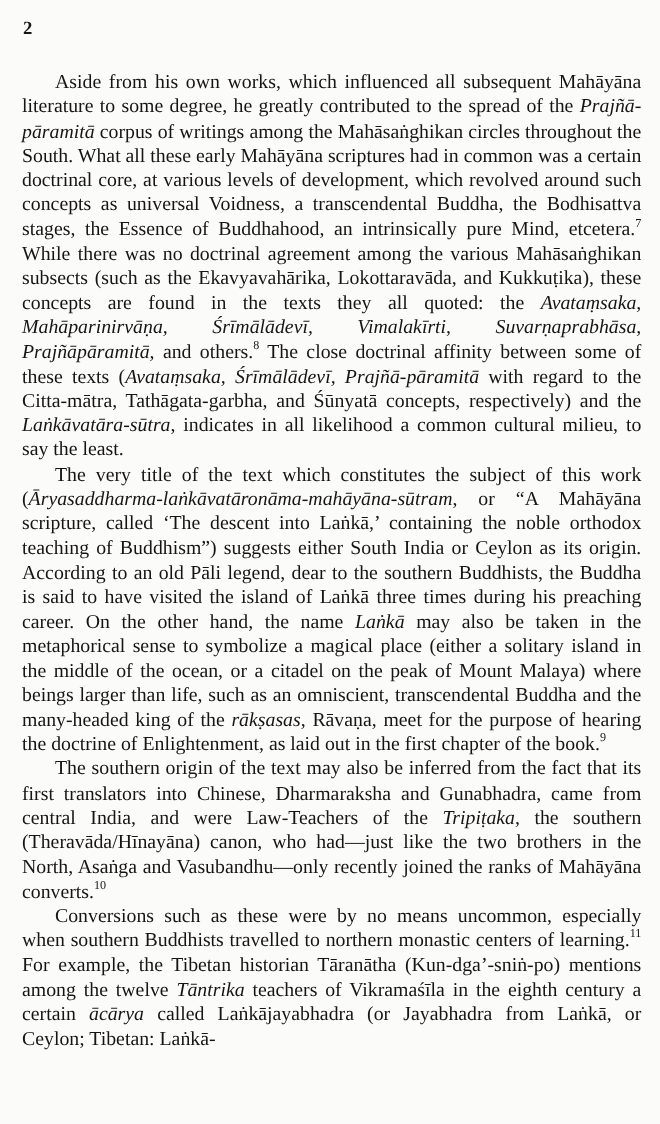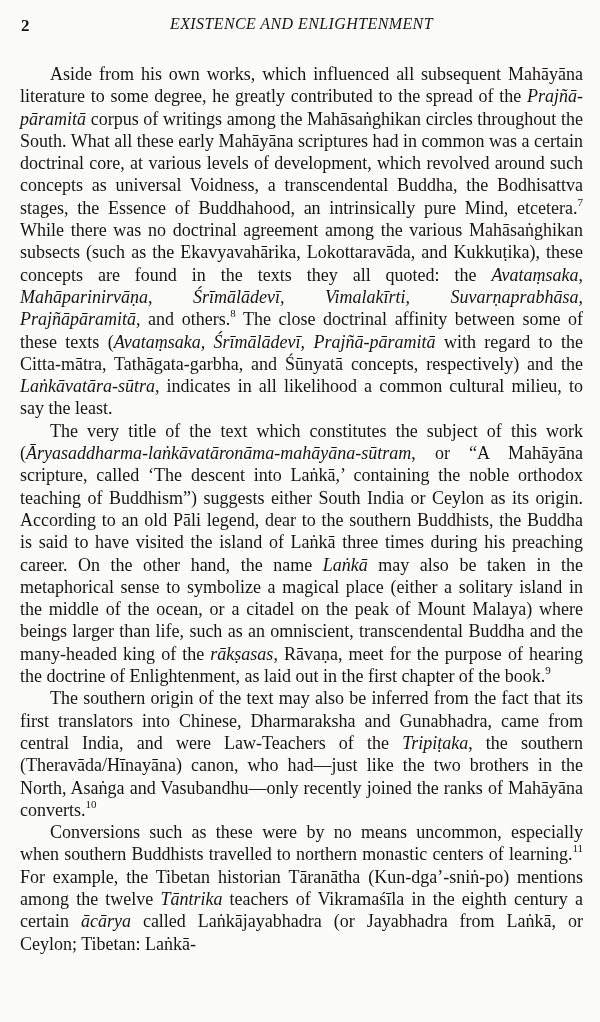--- a/index.html
+++ b/index.html
@@ -50,21 +50,20 @@
     top: -1px;
     vertical-align: super;
   }
 </style>
 </head>
 <body>
 
 <div class="page">
   <header class="page-header">
     <span class="page-number">2</span>
-    <span class="running-title">EXISTENCE AND ENLIGHTENMENT</span>
   </header>
 
   <main class="page-body">
       <p class="para"><span>Aside from his own works, which influenced all subsequent Mahāyāna literature to some degree, he greatly contributed to the spread of the </span><span class="it">Prajñā-pāramitā</span><span> corpus of writings among the Mahāsaṅghikan circles throughout the South.  What all these early Mahāyāna scriptures had in common was a certain doctrinal core, at various levels of development, which revolved around such concepts as universal Voidness, a transcendental Buddha, the Bodhisattva stages, the Essence of Buddhahood, an intrinsically pure Mind, etcetera.</span><sup class="fn">7</sup><span>  While there was no doctrinal agreement among the various Mahāsaṅghikan subsects (such as the Ekavyavahārika, Lokottaravāda, and Kukkuṭika), these concepts are found in the texts they all quoted: the </span><span class="it">Avataṃsaka, Mahāparinirvāṇa, Śrīmālādevī, Vimalakīrti, Suvarṇaprabhāsa, Prajñāpāramitā,</span><span> and others.</span><sup class="fn">8</sup><span>  The close doctrinal affinity between some of these texts (</span><span class="it">Avataṃsaka, Śrīmālādevī, Prajñā-pāramitā</span><span> with regard to the Citta-mātra, Tathāgata-garbha, and Śūnyatā concepts, respectively) and the </span><span class="it">Laṅkāvatāra-sūtra</span><span>, indicates in all likelihood a common cultural milieu, to say the least.</span></p>
       <p class="para"><span>The very title of the text which constitutes the subject of this work (</span><span class="it">Āryasaddharma-laṅkāvatāronāma-mahāyāna-sūtram</span><span>, or “A Mahāyāna scripture, called ‘The descent into Laṅkā,’ containing the noble orthodox teaching of Buddhism”) suggests either South India or Ceylon as its origin.  According to an old Pāli legend, dear to the southern Buddhists, the Buddha is said to have visited the island of Laṅkā three times during his preaching career.  On the other hand, the name </span><span class="it">Laṅkā</span><span> may also be taken in the metaphorical sense to symbolize a magical place (either a solitary island in the middle of the ocean, or a citadel on the peak of Mount Malaya) where beings larger than life, such as an omniscient, transcendental Buddha and the many-headed king of the </span><span class="it">rākṣasas</span><span>, Rāvaṇa, meet for the purpose of hearing the doctrine of Enlightenment, as laid out in the first chapter of the book.</span><sup class="fn">9</sup></p>
       <p class="para"><span>The southern origin of the text may also be inferred from the fact that its first translators into Chinese, Dharmaraksha and Gunabhadra, came from central India, and were Law-Teachers of the </span><span class="it">Tripiṭaka</span><span>, the southern (Theravāda/Hīnayāna) canon, who had—just like the two brothers in the North, Asaṅga and Vasubandhu—only recently joined the ranks of Mahāyāna converts.</span><sup class="fn">10</sup></p>
       <p class="para"><span>Conversions such as these were by no means uncommon, especially when southern Buddhists travelled to northern monastic centers of learning.</span><sup class="fn">11</sup><span>  For example, the Tibetan historian Tāranātha (Kun-dga’-sniṅ-po) mentions among the twelve </span><span class="it">Tāntrika</span><span> teachers of Vikramaśīla in the eighth century a certain </span><span class="it">ācārya</span><span> called Laṅkājayabhadra (or Jayabhadra from Laṅkā, or Ceylon; Tibetan: Laṅkā-</span></p>
     </main>
 </div>
 

